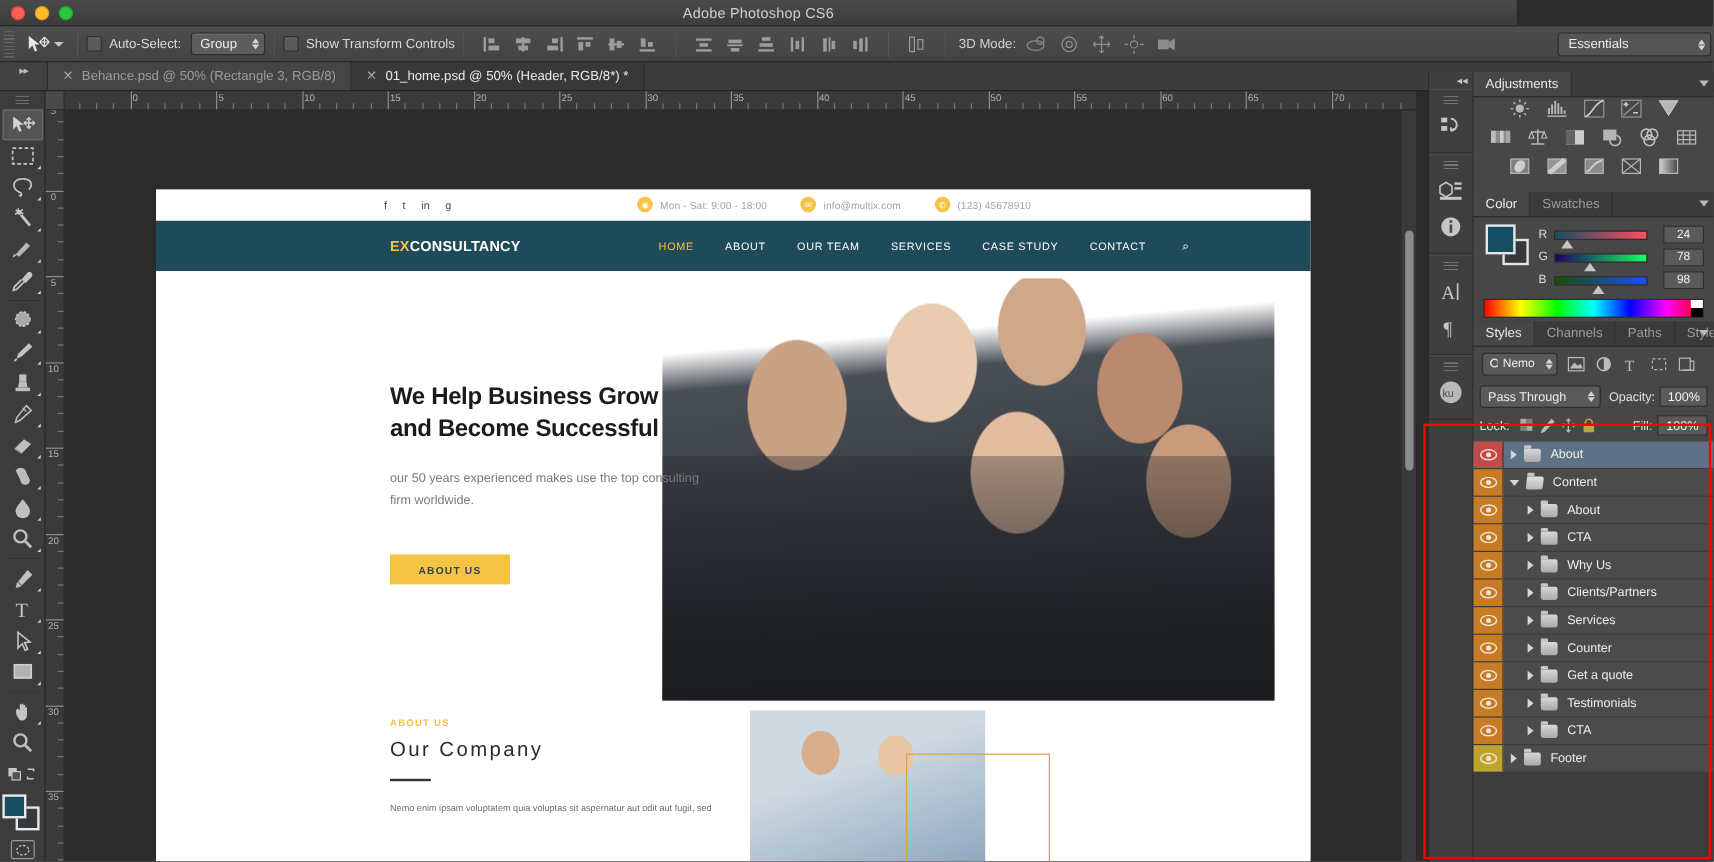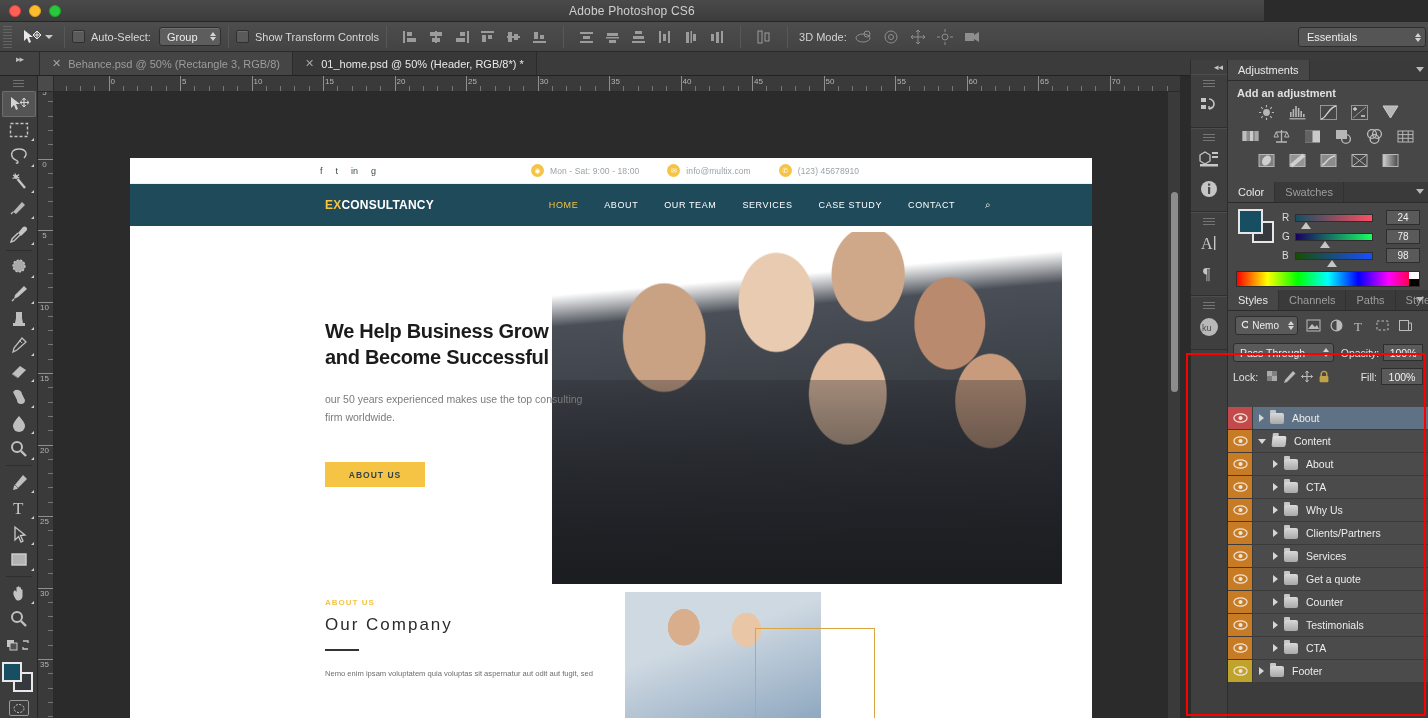--- a/index.html
+++ b/index.html
@@ -305,21 +305,21 @@
     height: 19px; width: 106px; background: #5a5a5a; border: 1px solid #2e2e2e; border-radius: 3px;
     display: flex; align-items: center; justify-content: space-between; padding: 0 4px 0 6px;
     font-size: 10.5px; color: #ececec;
   }
   .oplab { font-size: 10.5px; color: #e2e2e2; margin-left: 7px; }
   .opfield {
     height: 17px; width: 42px; background: #5a5a5a; border: 1px solid #2e2e2e;
     margin-left: 4px; font-size: 10.5px; color: #f2f2f2;
     display: flex; align-items: center; justify-content: center;
   }
-  .lockrow { display: flex; align-items: center; padding: 3px 5px 22px; background: #474747; }
+  .lockrow { display: flex; align-items: center; padding: 3px 5px 5px; background: #474747; }
   .locklab { font-size: 10.5px; color: #e2e2e2; margin-right: 6px; }
   .lockico { width: 17px; height: 15px; display:flex;align-items:center;justify-content:center; opacity:.85; }
 
   .layerlist { background: #4b4b4b; }
   .lrow {
     height: 23px; display: flex; align-items: center;
     border-bottom: 1px solid #3b3b3b; background: #4b4b4b;
   }
   .lrow.sel { background: #5f7184; }
   .eyecell {
@@ -973,21 +973,20 @@
     </div>
   </div>
 
   <div class="panels">
 
     <div class="panel-head">
       <div class="ptab active">Adjustments</div>
       <div class="pmenu"></div>
     </div>
     <div class="panel-body">
-      <div class="adj-title">Add an adjustment</div>
       <div class="adj-rows">
         <div class="adj-row">
           <span class="adj-ico">
             <svg width="19" height="17">
                 <circle cx="9.5" cy="8.5" r="3.4" fill="#cfcfcf"></circle>
                 <g stroke="#cfcfcf" stroke-width="1.2">
                   <path d="M9.5 1 v2.2 M9.5 13.8 v2.2 M2 8.5 h2.2 M14.8 8.5 h2.2 M4.2 3.2 l1.6 1.6 M13.2 12.2 l1.6 1.6 M14.8 3.2 l-1.6 1.6 M5.8 12.2 l-1.6 1.6"></path>
                 </g>
               </svg>
           </span>
@@ -1327,33 +1326,33 @@
         <div class="lrow">
           <div class="eyecell eye-orange">
             <svg width="15" height="10">
               <ellipse cx="7.5" cy="5" rx="6.6" ry="4.2" fill="none" stroke="#f2e4d8" stroke-width="1.2"></ellipse>
               <circle cx="7.5" cy="5" r="2.1" fill="#f2e4d8"></circle>
             </svg>
           </div>
           <span style="display: inline-block; width: 14px;"></span>
           <span class="tri"></span>
           <span class="folder"></span>
-          <span class="lname">Get a quote</span>
+          <span class="lname">Counter</span>
         </div>
         <div class="lrow">
           <div class="eyecell eye-orange">
             <svg width="15" height="10">
               <ellipse cx="7.5" cy="5" rx="6.6" ry="4.2" fill="none" stroke="#f2e4d8" stroke-width="1.2"></ellipse>
               <circle cx="7.5" cy="5" r="2.1" fill="#f2e4d8"></circle>
             </svg>
           </div>
           <span style="display: inline-block; width: 14px;"></span>
           <span class="tri"></span>
           <span class="folder"></span>
-          <span class="lname">Counter</span>
+          <span class="lname">Get a quote</span>
         </div>
         <div class="lrow">
           <div class="eyecell eye-orange">
             <svg width="15" height="10">
               <ellipse cx="7.5" cy="5" rx="6.6" ry="4.2" fill="none" stroke="#f2e4d8" stroke-width="1.2"></ellipse>
               <circle cx="7.5" cy="5" r="2.1" fill="#f2e4d8"></circle>
             </svg>
           </div>
           <span style="display: inline-block; width: 14px;"></span>
           <span class="tri"></span>

